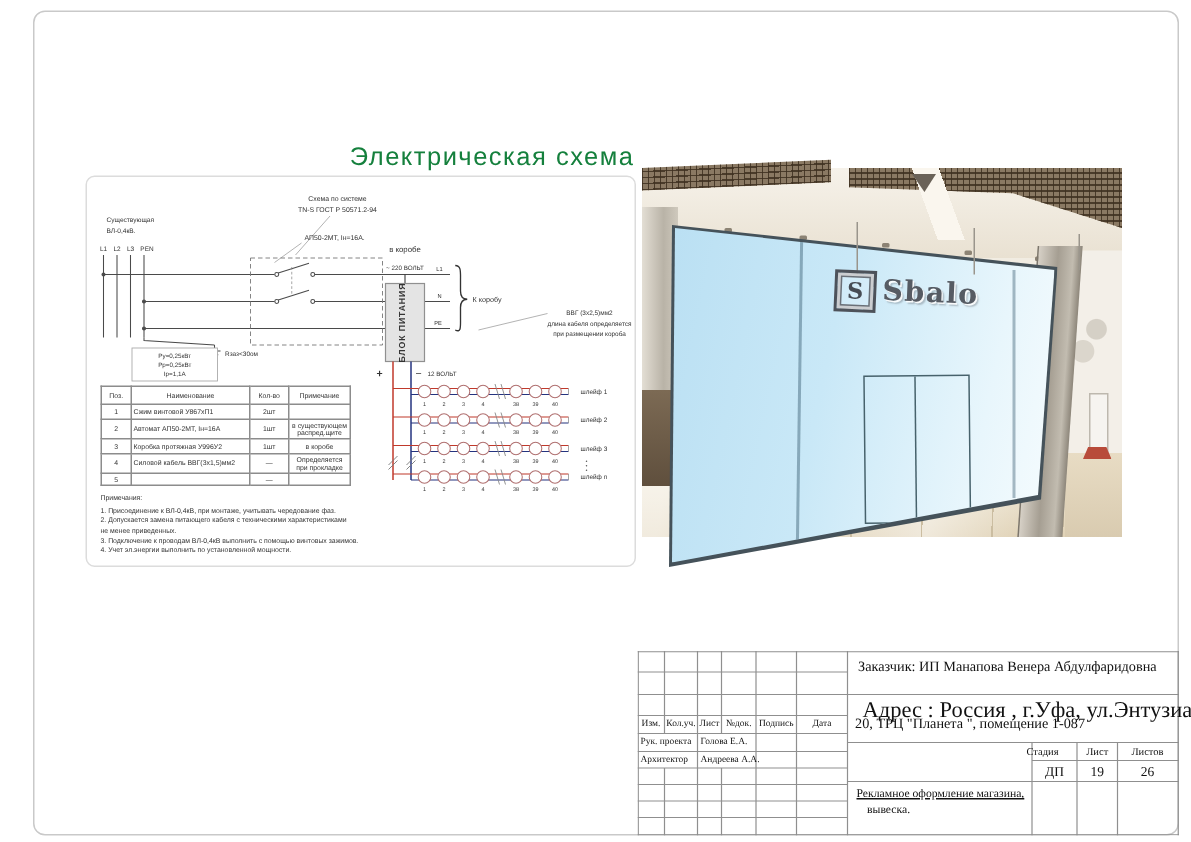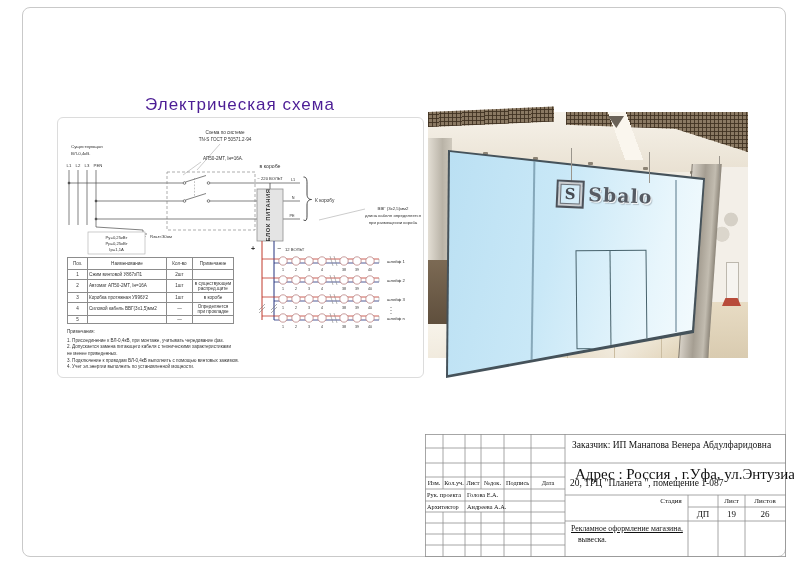--- a/index.html
+++ b/index.html
@@ -8,21 +8,21 @@
   .abs{position:absolute;}
 
   
   .outer-frame{left:22px;top:7px;width:762px;height:548px;border:1px solid #c9c9c9;border-radius:8px;}
   .schem-frame{left:57px;top:117px;width:365px;height:259px;border:1px solid #dcdcdc;border-radius:6px;}
 
   
   .watermark{left:96px;top:402px;font-size:72px;letter-spacing:2px;color:#dadada;white-space:nowrap;}
 
   
-  .sec-title{font-size:17px;letter-spacing:1px;color:#4c1d95;text-align:center;}
+  .sec-title{font-size:17px;letter-spacing:1px;color:#15803d;text-align:right;}
   .t-schema{left:57px;top:95px;width:366px;}
   .t-viz{left:428px;top:89px;width:320px;font-size:18px;}
 
   
   svg text{font-family:"Liberation Sans",sans-serif;fill:#333;}
 
   
   table.comp{position:absolute;left:67px;top:257px;width:166px;border-collapse:collapse;
              font-size:4.6px;line-height:1.2;color:#333;table-layout:fixed;}
   table.comp th,table.comp td{border:0.6px solid #8c8c8c;padding:0.5px 1px;font-weight:normal;}
@@ -453,21 +453,21 @@
   <div class="tb-text tb-center" style="left:465px;top:477px;width:16px;line-height:12px;font-size:6.3px;">Лист</div>
   <div class="tb-text tb-center" style="left:481px;top:477px;width:23px;line-height:12px;font-size:6.3px;">№док.</div>
   <div class="tb-text tb-center" style="left:504px;top:477px;width:27px;line-height:12px;font-size:6.3px;">Подпись</div>
   <div class="tb-text tb-center" style="left:531px;top:477px;width:34px;line-height:12px;font-size:6.3px;">Дата</div>
 
   <div class="tb-text" style="left:427px;top:489px;line-height:12px;font-size:6.3px;">Рук. проекта</div>
   <div class="tb-text" style="left:467px;top:489px;line-height:12px;font-size:6.3px;">Голова Е.А.</div>
   <div class="tb-text" style="left:427px;top:501px;line-height:11px;font-size:6.3px;">Архитектор</div>
   <div class="tb-text" style="left:467px;top:501px;line-height:11px;font-size:6.3px;">Андреева А.А.</div>
 
-  <div class="tb-text tb-center" style="left:656px;top:495px;width:30px;line-height:12px;font-size:7px;">Стадия</div>
+  <div class="tb-text tb-center" style="left:680px;top:495px;width:30px;line-height:12px;font-size:7px;">Стадия</div>
   <div class="tb-text tb-center" style="left:718px;top:495px;width:27px;line-height:12px;font-size:7px;">Лист</div>
   <div class="tb-text tb-center" style="left:745px;top:495px;width:40px;line-height:12px;font-size:7px;">Листов</div>
   <div class="tb-text tb-center" style="left:688px;top:507px;width:30px;line-height:14px;font-size:9px;">ДП</div>
   <div class="tb-text tb-center" style="left:718px;top:507px;width:27px;line-height:14px;font-size:9px;">19</div>
   <div class="tb-text tb-center" style="left:745px;top:507px;width:40px;line-height:14px;font-size:9px;">26</div>
 
   <div class="tb-text" style="left:571px;top:524px;font-size:7.8px;text-decoration:underline;">Рекламное оформление магазина,</div>
   <div class="tb-text" style="left:578px;top:535px;font-size:7.8px;">вывеска.</div>
 
 </div>

